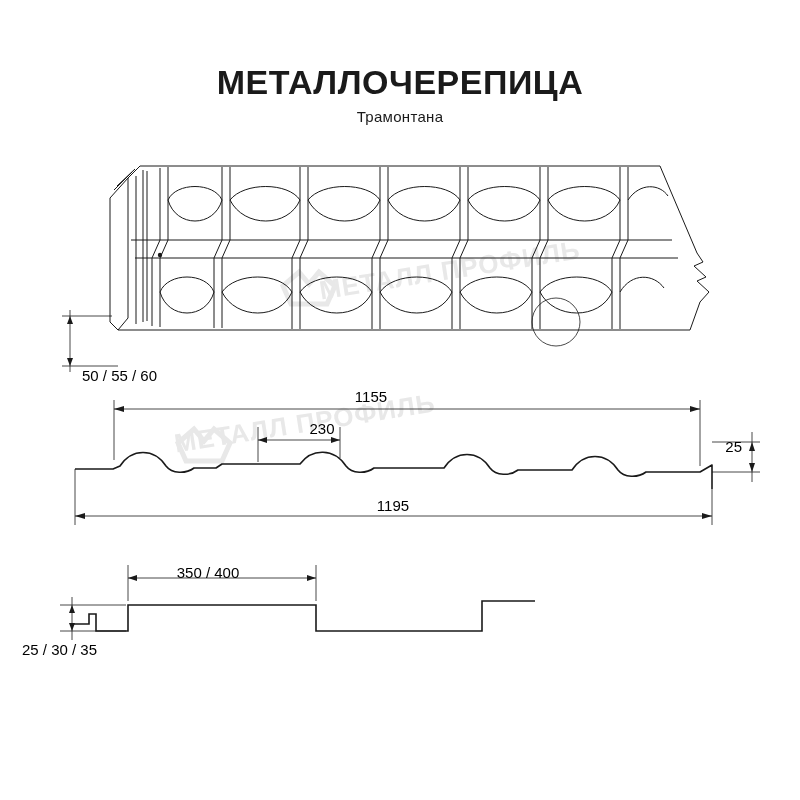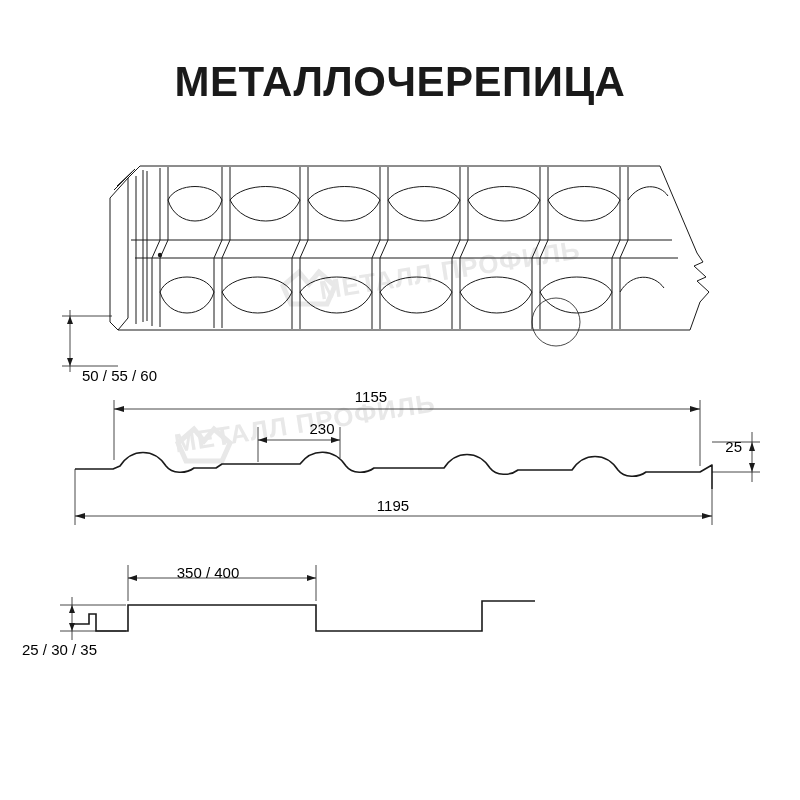--- a/index.html
+++ b/index.html
@@ -21,21 +21,21 @@
     height: 800px;
   }
   .title-block {
     position: absolute;
     left: 0;
     top: 62px;
     width: 800px;
     text-align: center;
   }
   .title-main {
-    font-size: 42px;
+    font-size: 34px;
     font-weight: bold;
     letter-spacing: 0.5px;
     color: #1a1a1a;
     line-height: 40px;
   }
   .title-sub {
     font-size: 15px;
     color: #1a1a1a;
     margin-top: 6px;
     letter-spacing: 0.3px;
@@ -72,20 +72,21 @@
     transform: rotate(-9deg);
   }
 </style>
 </head>
 <body>
 
 <div id="page">
 
   <div class="title-block">
     <div class="title-main">МЕТАЛЛОЧЕРЕПИЦА</div>
+    <div class="title-sub">Трамонтана</div>
   </div>
 
   <div class="wm wm1">МЕТАЛЛ ПРОФИЛЬ</div>
   <div class="wm wm2">МЕТАЛЛ ПРОФИЛЬ</div>
 
   <svg class="drawing" width="800" height="800" viewBox="0 0 800 800">
 
     <g opacity="1">
       <path d="M283 286 l16 -14 l10 12 l10 -12 l16 14 l-8 18 l-36 0 z" fill="none" stroke="#e8e8e8" stroke-width="5"></path>
     </g>

